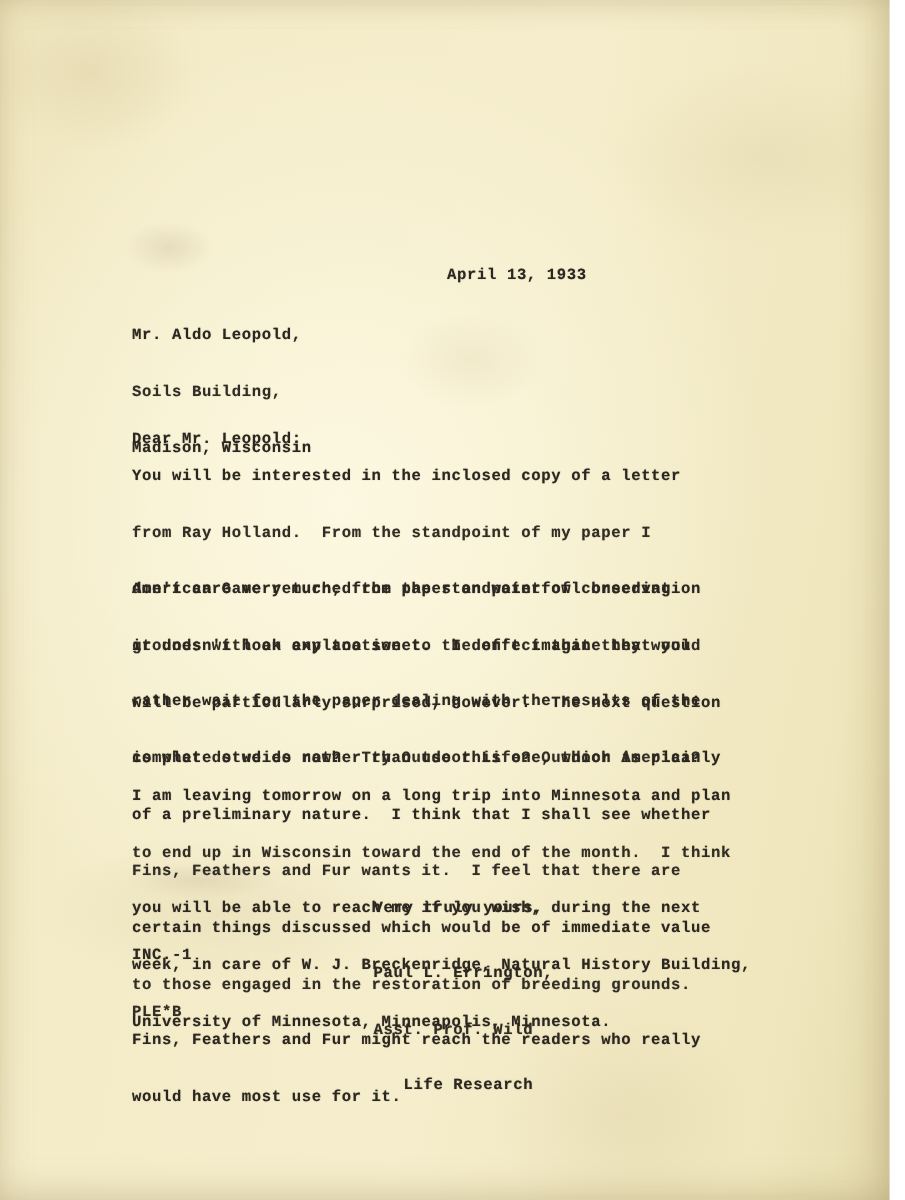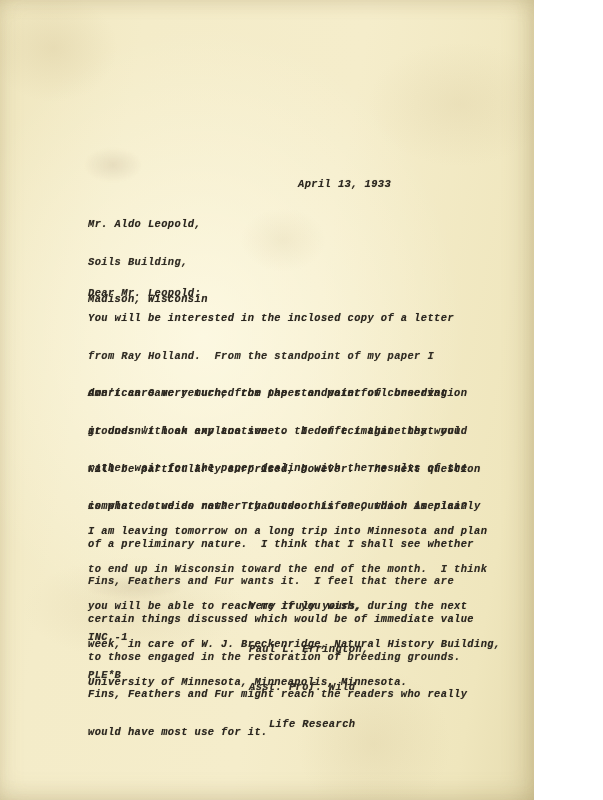--- a/index.html
+++ b/index.html
@@ -10,28 +10,27 @@
   body {
     width: 603px;
     height: 800px;
     overflow: hidden;
     font-family: "Liberation Mono", "DejaVu Sans Mono", monospace;
   }
 
   
   .page {
     position: relative;
-    width: 534px;
+    width: 593px;
     height: 800px;
     box-sizing: border-box;
     background:
       radial-gradient(ellipse 70% 55% at 38% 42%, rgba(255,252,233,0.75) 0%, rgba(255,252,233,0.0) 70%),
       linear-gradient(100deg, #f0e7c0 0%, #f4ecc9 22%, #f5edcb 55%, #efe6bd 88%, #e6dcb0 100%);
     overflow: hidden;
-    font-style: italic;
   }
   
   .grain {
     position: absolute;
     inset: 0;
     pointer-events: none;
     background:
       radial-gradient(ellipse 16% 9% at 10% 6%,   rgba(196,176,128,0.22) 0%, rgba(196,176,128,0) 75%),
       radial-gradient(ellipse 22% 10% at 86% 13%, rgba(196,176,128,0.16) 0%, rgba(196,176,128,0) 78%),
       radial-gradient(ellipse 26% 8%  at 25% 76%, rgba(198,180,134,0.18) 0%, rgba(198,180,134,0) 80%),

